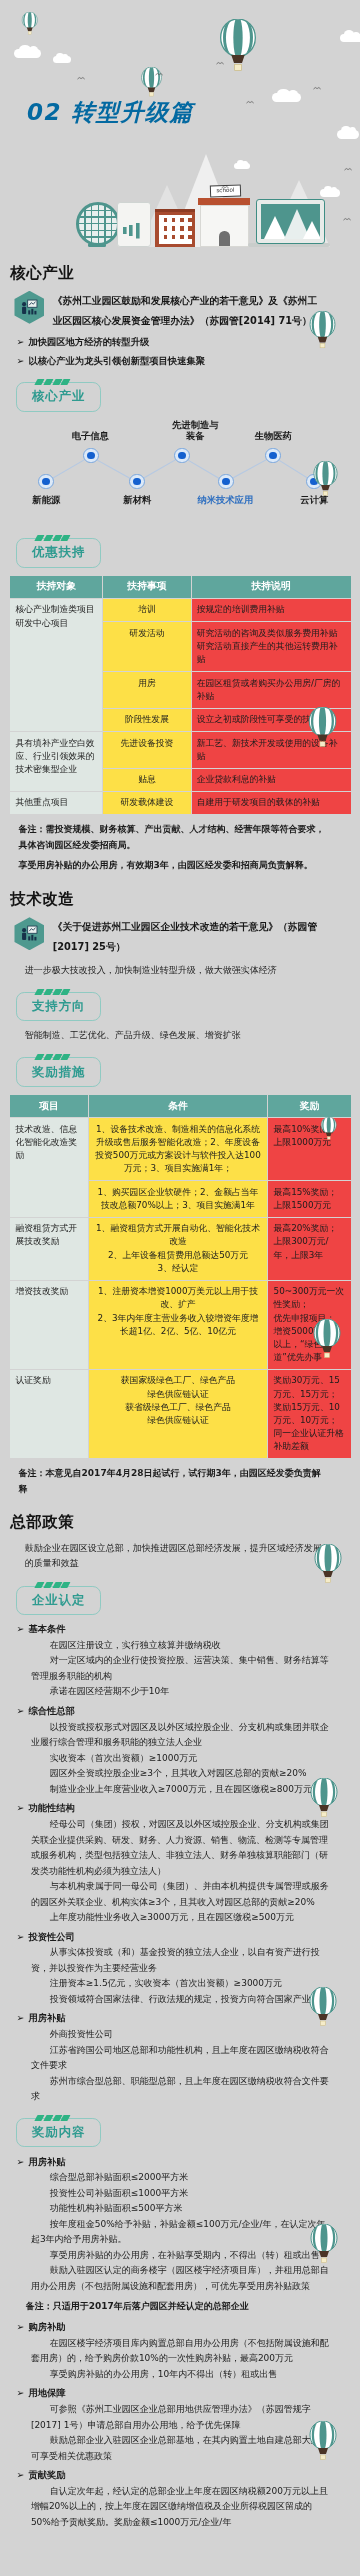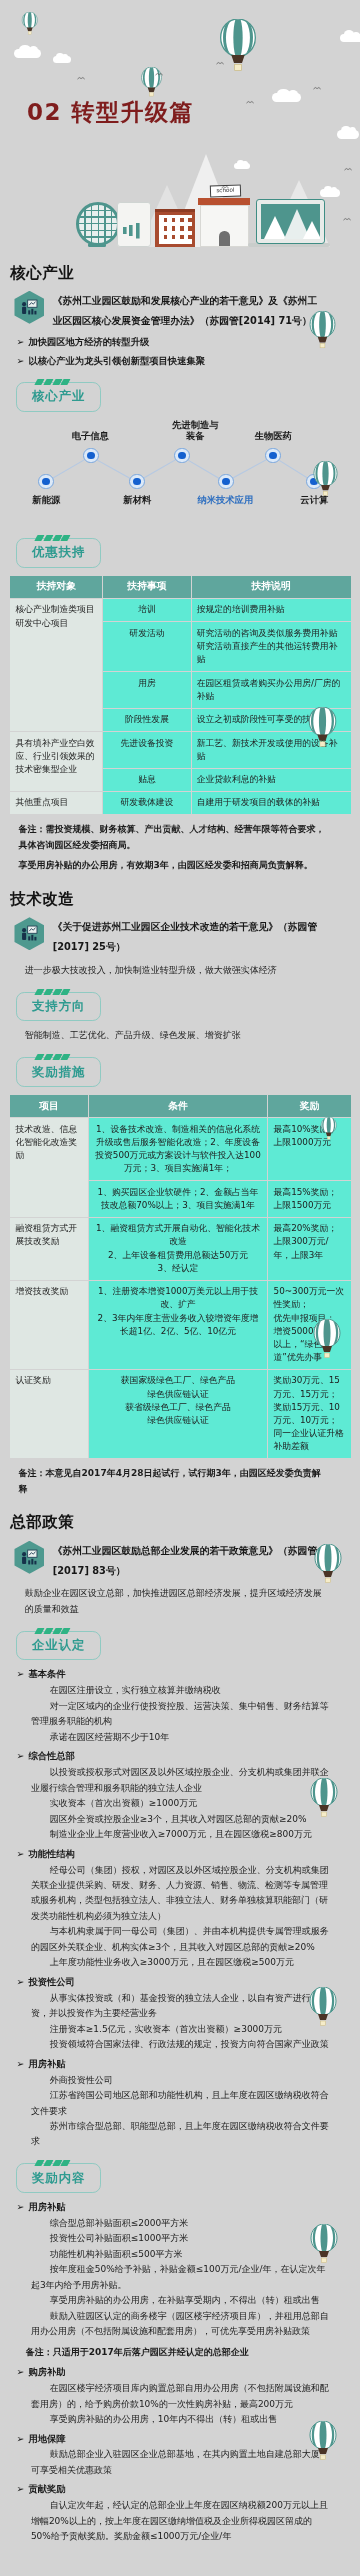--- a/index.html
+++ b/index.html
@@ -6,21 +6,21 @@
   body{background:#bfbfbf;}
   .page{
     width:361px;min-height:3707px;margin:0 auto;position:relative;
     background:#d3d3d3;overflow:hidden;
     font-family:"DejaVu Sans","Liberation Sans",sans-serif;
     color:#1c1c1c;
   }
   
   .hero{position:relative;height:247px;overflow:hidden;}
   .hero-title{position:absolute;left:27px;top:97px;font-size:23px;font-weight:bold;
-    color:#7f1d1d;letter-spacing:1.5px;}
+    color:#0369a1;letter-spacing:1.5px;font-style:italic;}
   .cloud{position:absolute;background:#ffffff;border-radius:9.3px;}
   .cloud:before{content:"";position:absolute;left:18%;top:-45%;width:45%;height:100%;
     background:#fff;border-radius:50%;}
   .cloud:after{content:"";position:absolute;right:12%;top:-28%;width:34%;height:86%;
     background:#fff;border-radius:50%;}
   .bird{position:absolute;}
   .mount{position:absolute;width:0;height:0;border-style:solid;}
   .skyline{position:absolute;left:0;bottom:0;width:361px;height:62px;}
   .globe{position:absolute;left:76px;bottom:1px;width:38px;height:38px;border-radius:50%;
     border:3.1px solid #4e958d;background:
@@ -70,23 +70,23 @@
   .ticks{position:absolute;top:-4.1px;left:18.5px;display:flex;gap:2.1px;}
   .tick{width:6.7px;height:5.7px;background:#2eb384;transform:skewX(-28deg);border-radius:0.5px;}
   .arrow-item{margin:4.1px 0 4.1px 7.2px;}
   .arrow-title{font-size:9.3px;font-weight:bold;line-height:1.6;display:flex;gap:4.1px;}
   .arrow-glyph{flex:0 0 auto;color:#222;}
   .arrow-lines{margin:1px 0 0 0;}
   .arrow-line{font-size:9px;line-height:1.72;margin-left:14.4px;text-indent:2.1em;padding-right:20.6px;}
   .note{font-size:9px;font-weight:bold;line-height:1.7;margin:5.2px 24px 5.2px 9.3px;white-space:pre-line;}
   table.grid{border-collapse:separate;border-spacing:1.5px;width:100%;margin:7.2px 0;}
   table.grid th{background:#5fa69d;color:#fff;font-size:9.8px;font-weight:bold;padding:4.6px 3.1px;}
-  table.grid td{background:#5eead4;font-size:8.8px;padding:4.6px 5.2px;vertical-align:top;
+  table.grid td{background:#ef4444;font-size:8.8px;padding:4.6px 5.2px;vertical-align:top;
     line-height:1.5;white-space:pre-line;}
-  table.grid td.item{text-align:center;background:#5eead4;}
+  table.grid td.item{text-align:center;background:#fde047;}
   table.grid td.obj{background:#dfe7e3;}
   
   .zigzag{position:relative;height:106px;margin:3.1px 0 0 0;}
   .zigzag svg.wire{position:absolute;left:0;top:0;}
   .znode{position:absolute;width:15.5px;height:15.5px;border-radius:50%;background:#dce9f8;
     border:1px solid #7aa7dd;box-sizing:border-box;}
   .znode:after{content:"";position:absolute;left:3.1px;top:3.1px;width:7.2px;height:7.2px;
     border-radius:50%;background:#1460cf;}
   .zlabel{position:absolute;font-size:9.3px;font-weight:bold;text-align:center;
     white-space:pre-line;line-height:1.25;transform:translateX(-50%);}
@@ -335,36 +335,20 @@
               <td class="desc">奖励30万元、15万元、15万元；
 奖励15万元、10万元、10万元；
 同一企业认证升格补助差额</td>
             </tr>
           </tbody>
         </table>
         <div class="note">备注：本意见自2017年4月28日起试行，试行期3年，由园区经发委负责解释</div>
       </section>
       <section class="section">
         <h2 class="sec-title">总部政策</h2>
-        <div class="doc-row">
-          <span class="hex">
-            <svg width="18.5" height="18.5" viewBox="0 0 36 36">
-              <rect x="15" y="4" width="18" height="14" fill="#e8efee" stroke="#16324a" stroke-width="1.5"></rect>
-              <polyline points="18,14 22,9 26,12 30,7" fill="none" stroke="#16324a" stroke-width="1.5"></polyline>
-              <circle cx="8" cy="12" r="4" fill="#16324a"></circle>
-              <rect x="4" y="17" width="8" height="14" rx="2" fill="#16324a"></rect>
-              <rect x="16" y="24" width="4" height="8" fill="#16324a"></rect>
-              <rect x="22" y="21" width="4" height="11" fill="#16324a"></rect>
-              <rect x="28" y="25" width="4" height="7" fill="#16324a"></rect>
-            </svg>
-          </span>
-          <div class="doc-text">
-            <div class="doc-line">《苏州工业园区鼓励总部企业发展的若干政策意见》（苏园管[2017] 83号）</div>
-          </div>
-        </div>
         <div class="para">鼓励企业在园区设立总部，加快推进园区总部经济发展，提升区域经济发展的质量和效益</div>
         <div class="badge-wrap"><div class="badge"><span class="ticks">
               <span class="tick"></span>
               <span class="tick"></span>
               <span class="tick"></span>
               <span class="tick"></span>
             </span><span class="badge-label">企业认定</span></div></div>
         <div class="arrow-list">
           <div class="arrow-item">
             <div class="arrow-title">
@@ -454,20 +438,21 @@
               <div class="arrow-line">在园区楼宇经济项目库内购置总部自用办公用房（不包括附属设施和配套用房）的，给予购房价款10%的一次性购房补贴，最高200万元</div>
               <div class="arrow-line">享受购房补贴的办公用房，10年内不得出（转）租或出售</div>
             </div>
           </div>
           <div class="arrow-item">
             <div class="arrow-title">
               <span class="arrow-glyph">➢</span>
               <span class="arrow-text">用地保障</span>
             </div>
             <div class="arrow-lines">
+              <div class="arrow-line">可参照《苏州工业园区企业总部用地供应管理办法》（苏园管规字[2017] 1号）申请总部自用办公用地，给予优先保障</div>
               <div class="arrow-line">鼓励总部企业入驻园区企业总部基地，在其内购置土地自建总部大厦，可享受相关优惠政策</div>
             </div>
           </div>
           <div class="arrow-item">
             <div class="arrow-title">
               <span class="arrow-glyph">➢</span>
               <span class="arrow-text">贡献奖励</span>
             </div>
             <div class="arrow-lines">
               <div class="arrow-line">自认定次年起，经认定的总部企业上年度在园区纳税额200万元以上且增幅20%以上的，按上年度在园区缴纳增值税及企业所得税园区留成的50%给予贡献奖励。奖励金额≤1000万元/企业/年</div>

